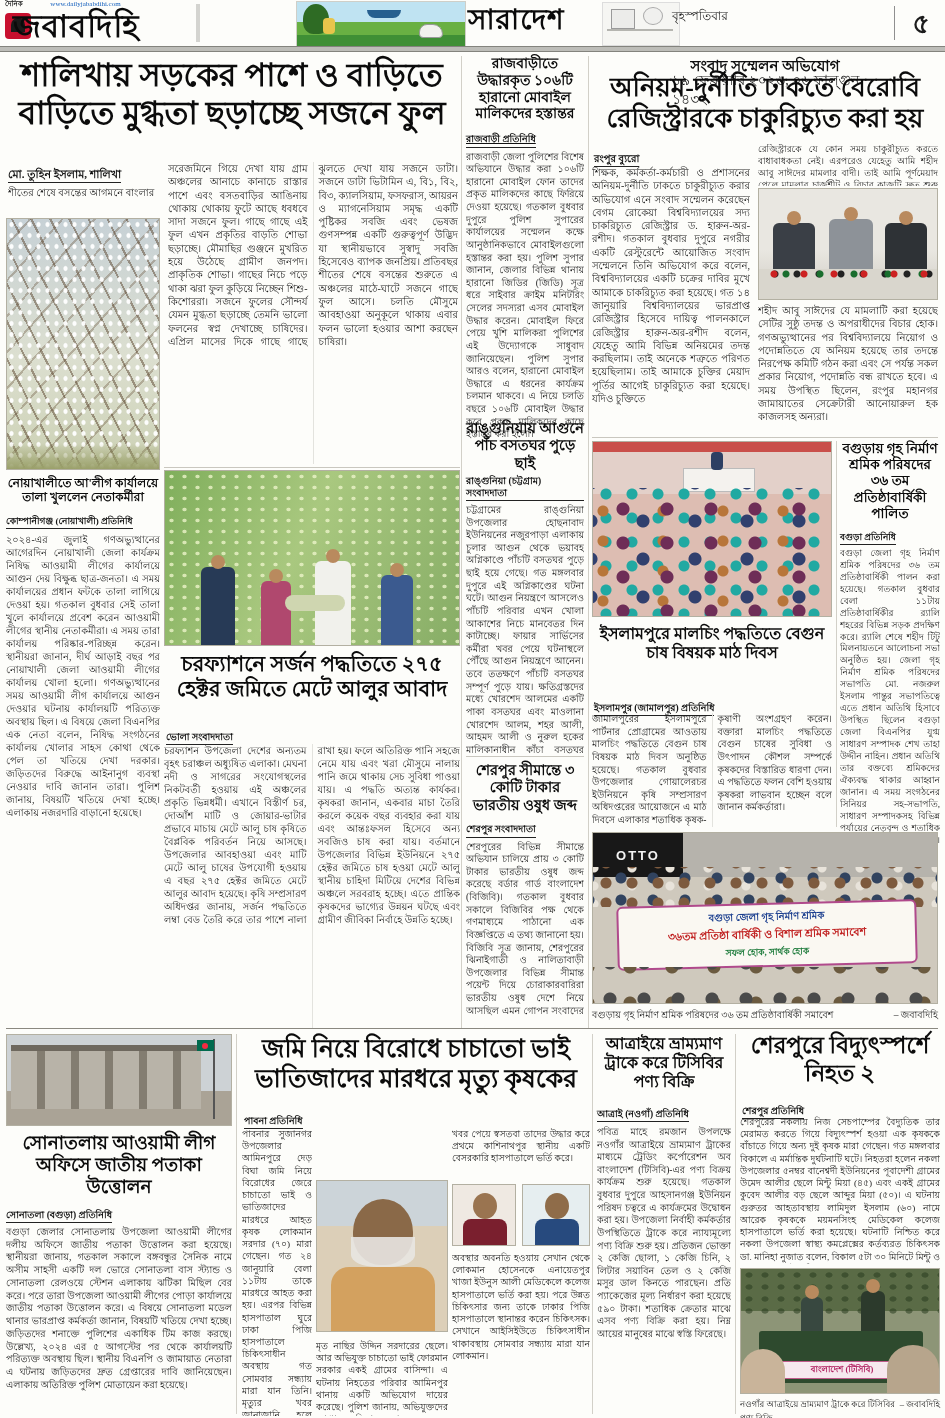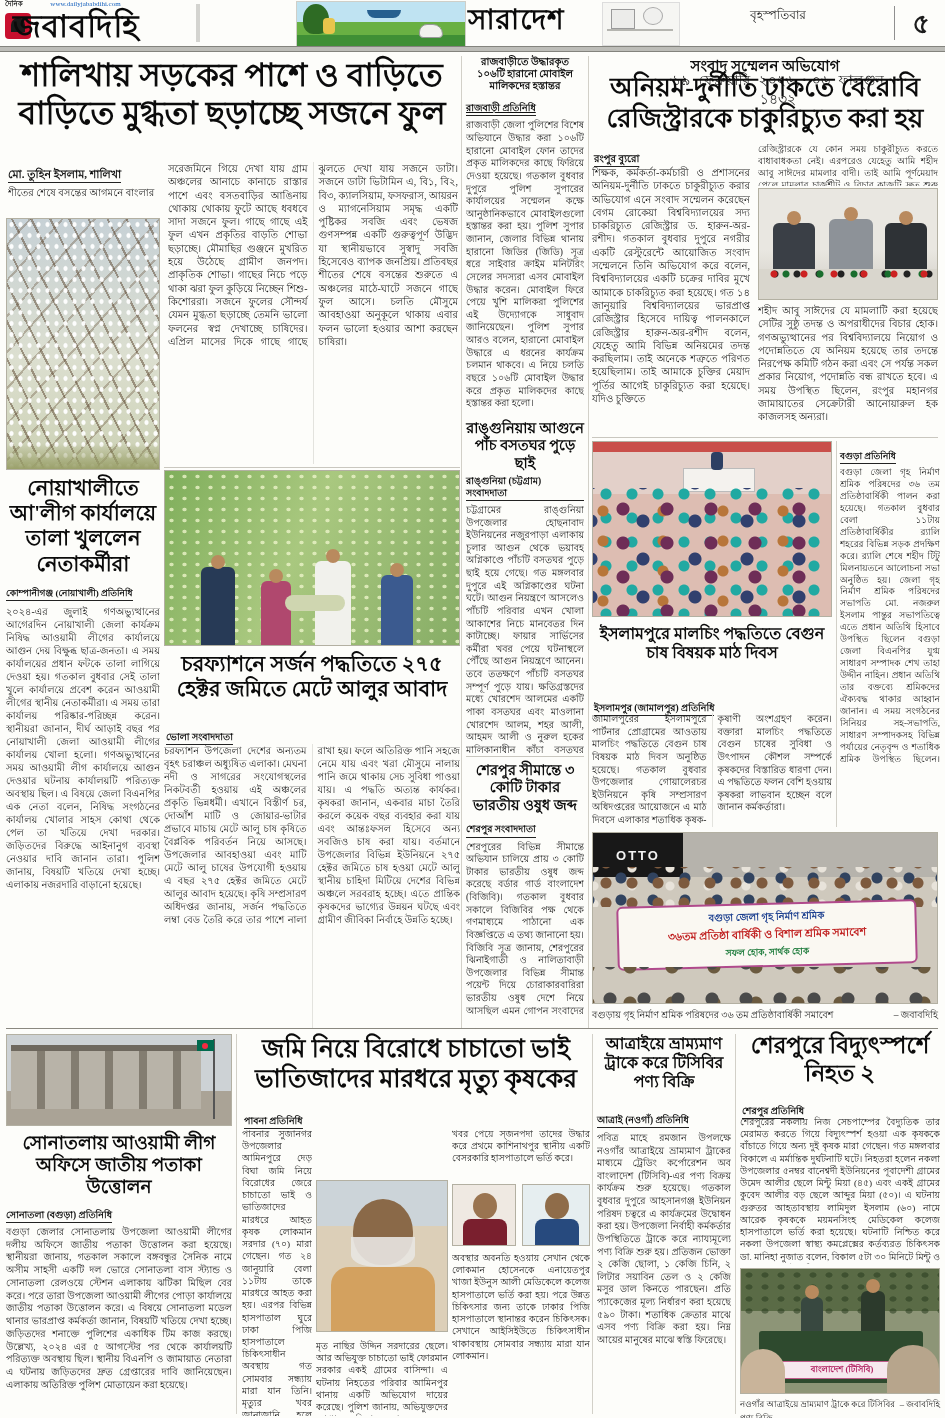--- a/index.html
+++ b/index.html
@@ -52,21 +52,21 @@
     <div class="abs" style="left:468px;top:5px;" data-name="section-title-wrap">
       <span data-name="section-title" style="font-size:28px;font-weight:800;color:#0a0a0a;letter-spacing:1px;line-height:1.1;">সারাদেশ</span>
     </div>
 
     <div class="abs" style="left:602px;top:2px;width:76px;height:42px;background:#f6f6f3;border:1px solid #ddd;overflow:hidden;" data-name="sketch-illustration">
       <span class="abs" style="left:8px;top:6px;width:22px;height:18px;border:1px solid #9a9a9a;background:#ececea;" data-name="sketch-house"></span>
       <span class="abs" style="left:4px;top:26px;width:66px;height:2px;background:#b5b5b0;" data-name="sketch-ground"></span>
       <span class="abs" style="left:40px;top:4px;width:18px;height:16px;border-radius:50%;border:1px solid #aaa;background:#f0f0ee;" data-name="sketch-tree"></span>
     </div>
 
-    <div class="abs" style="left:672px;top:8px;width:212px;text-align:center;line-height:1.35;font-family:Liberation Mono, monospace;" data-name="dateline-block">
+    <div class="abs" style="left:672px;top:8px;width:212px;text-align:left;line-height:1.35;" data-name="dateline-block">
       <div data-name="weekday" style="font-size:12px;">বৃহস্পতিবার</div>
       <div data-name="date-line" style="font-size:14px;margin-top:48px;">১৯ ফেব্রুয়ারি ২০২৬, ০৬ ফাল্গুন ১৪৩২</div>
     </div>
     <div class="abs" style="left:894px;top:6px;width:1px;height:34px;background:#8f8f8f;" data-name="page-number-divider"></div>
     <div class="abs" style="left:900px;top:3px;width:42px;text-align:center;" data-name="page-number">৫</div>
   </div>
   <div class="abs" style="left:0;top:46px;width:945px;height:4px;background:#bdbdb8;border-top:1px solid #83837d;border-bottom:1px solid #83837d;" data-name="header-rule"></div>
   <style>#page [data-name="page-number"]{font-size:27px;font-weight:bold;}</style>
 
   <div class="abs art-h" style="left:6px;top:56px;width:452px;font-size:32px;" data-name="headline-shalikha">শালিখায় সড়কের পাশে ও বাড়িতে বাড়িতে মুগ্ধতা ছড়াচ্ছে সজনে ফুল</div>
@@ -80,21 +80,21 @@
     <span class="abs" style="inset:0;background-image:radial-gradient(rgba(255,255,255,.95) 1.5px,transparent 2.6px);background-size:9px 11px;" data-name="white-blossoms"></span>
     <span class="abs" style="left:0;bottom:0;width:100%;height:26px;background:linear-gradient(180deg,transparent,#9aa06a);" data-name="tree-foliage-base"></span>
   </div>
 
   <div class="abs bd c2" style="left:168px;top:162px;width:290px;height:302px;font-size:10px;" data-name="body-shalikha">সরেজমিনে গিয়ে দেখা যায় গ্রাম অঞ্চলের আনাচে কানাচে রাস্তার পাশে এবং বসতবাড়ির আঙিনায় থোকায় থোকায় ফুটে আছে ধবধবে সাদা সজনে ফুল। গাছে গাছে এই ফুল এখন প্রকৃতির বাড়তি শোভা ছড়াচ্ছে। মৌমাছির গুঞ্জনে মুখরিত হয়ে উঠেছে গ্রামীণ জনপদ। প্রাকৃতিক শোভা। গাছের নিচে পড়ে থাকা ঝরা ফুল কুড়িয়ে নিচ্ছেন শিশু-কিশোররা। সজনে ফুলের সৌন্দর্য যেমন মুগ্ধতা ছড়াচ্ছে তেমনি ভালো ফলনের স্বপ্ন দেখাচ্ছে চাষিদের। এপ্রিল মাসের দিকে গাছে গাছে ঝুলতে দেখা যায় সজনে ডাটা। সজনে ডাটা ভিটামিন এ, বি১, বি২, বি৩, ক্যালসিয়াম, ফসফরাস, আয়রন ও ম্যাগনেসিয়াম সমৃদ্ধ একটি পুষ্টিকর সবজি এবং ভেষজ গুণসম্পন্ন একটি গুরুত্বপূর্ণ উদ্ভিদ যা স্থানীয়ভাবে সুস্বাদু সবজি হিসেবেও ব্যাপক জনপ্রিয়। প্রতিবছর শীতের শেষে বসন্তের শুরুতে এ অঞ্চলের মাঠে-ঘাটে সজনে গাছে ফুল আসে। চলতি মৌসুমে আবহাওয়া অনুকূলে থাকায় এবার ফলন ভালো হওয়ার আশা করছেন চাষিরা।</div>
 
   <div class="vrule" style="left:461px;top:56px;height:972px;" data-name="column-rule-1"></div>
   <div class="vrule" style="left:588px;top:56px;height:972px;" data-name="column-rule-2"></div>
 
   <div class="abs flow" style="left:466px;top:56px;width:118px;" data-name="article-rajbari">
-    <div class="art-h" style="font-size:10px;" data-name="headline-rajbari">রাজবাড়ীতে উদ্ধারকৃত ১০৬টি হারানো মোবাইল মালিকদের হস্তান্তর</div>
+    <div class="art-h" style="font-size:14px;" data-name="headline-rajbari">রাজবাড়ীতে উদ্ধারকৃত ১০৬টি হারানো মোবাইল মালিকদের হস্তান্তর</div>
     <div style="margin-top:5px;"><span class="by" style="font-size:9.5px;text-decoration:underline;" data-name="byline-rajbari">রাজবাড়ী প্রতিনিধি</span></div>
     <div class="bd" style="font-size:9.5px;height:288px;margin-top:3px;" data-name="body-rajbari">রাজবাড়ী জেলা পুলিশের বিশেষ অভিযানে উদ্ধার করা ১০৬টি হারানো মোবাইল ফোন তাদের প্রকৃত মালিকদের কাছে ফিরিয়ে দেওয়া হয়েছে। গতকাল বুধবার দুপুরে পুলিশ সুপারের কার্যালয়ের সম্মেলন কক্ষে আনুষ্ঠানিকভাবে মোবাইলগুলো হস্তান্তর করা হয়। পুলিশ সুপার জানান, জেলার বিভিন্ন থানায় হারানো জিডির (জিডি) সূত্র ধরে সাইবার ক্রাইম মনিটরিং সেলের সদস্যরা এসব মোবাইল উদ্ধার করেন। মোবাইল ফিরে পেয়ে খুশি মালিকরা পুলিশের এই উদ্যোগকে সাধুবাদ জানিয়েছেন। পুলিশ সুপার আরও বলেন, হারানো মোবাইল উদ্ধারে এ ধরনের কার্যক্রম চলমান থাকবে। এ নিয়ে চলতি বছরে ১০৬টি মোবাইল উদ্ধার করে প্রকৃত মালিকদের কাছে হস্তান্তর করা হলো।</div>
   </div>
 
   <div class="abs flow" style="left:466px;top:420px;width:118px;" data-name="article-rangunia">
     <div class="art-h" style="font-size:14.5px;" data-name="headline-rangunia">রাঙ্গুনিয়ায় আগুনে পাঁচ বসতঘর পুড়ে ছাই</div>
     <div style="margin-top:4px;"><span class="by" style="font-size:9.5px;" data-name="byline-rangunia">রাঙ্গুনিয়া (চট্টগ্রাম) সংবাদদাতা</span></div>
     <div class="bd" style="font-size:9.5px;height:252px;margin-top:3px;" data-name="body-rangunia">চট্টগ্রামের রাঙ্গুনিয়া উপজেলার হোছনাবাদ ইউনিয়নের নজুরপাড়া এলাকায় চুলার আগুন থেকে ভয়াবহ অগ্নিকাণ্ডে পাঁচটি বসতঘর পুড়ে ছাই হয়ে গেছে। গত মঙ্গলবার দুপুরে এই অগ্নিকাণ্ডের ঘটনা ঘটে। আগুন নিয়ন্ত্রণে আসলেও পাঁচটি পরিবার এখন খোলা আকাশের নিচে মানবেতর দিন কাটাচ্ছে। ফায়ার সার্ভিসের কর্মীরা খবর পেয়ে ঘটনাস্থলে পৌঁছে আগুন নিয়ন্ত্রণে আনেন। তবে ততক্ষণে পাঁচটি বসতঘর সম্পূর্ণ পুড়ে যায়। ক্ষতিগ্রস্তদের মধ্যে খোরশেদ আলমের একটি পাকা বসতঘর এবং মাওলানা খোরশেদ আলম, শহর আলী, আহমদ আলী ও নুরুল হকের মালিকানাধীন কাঁচা বসতঘর রয়েছে। আগুনে ঘরের আসবাবপত্র, কাপড় ও প্রয়োজনীয় জিনিসপত্র পুড়ে যাওয়ায় পরিবারগুলো নানা ধরনের ক্ষতির মুখে পড়েছে। ক্ষতিগ্রস্ত এক বাসিন্দা বলেন, কিছু বুঝে ওঠার আগেই আগুন সবকিছু পুড়িয়ে নিয়েছে। এখন থাকার জায়গা নিয়ে দুশ্চিন্তা।</div>
   </div>
   <div class="hrule" style="left:466px;top:756px;width:118px;background:#c9c7bf;" data-name="mid-column-divider"></div>
@@ -131,41 +131,42 @@
     <span class="abs" style="inset:46px 0 0 0;background-image:radial-gradient(circle,#6e2d57 6px,transparent 7px),radial-gradient(circle,#31406e 6px,transparent 7px),radial-gradient(circle,#b8763a 5px,transparent 6px);background-size:44px 34px,52px 38px,60px 30px;background-position:8px 4px,24px 14px,40px 8px;" data-name="seated-attendees"></span>
   </div>
   <div class="abs art-h" style="left:592px;top:624px;width:240px;font-size:16px;" data-name="headline-islampur">ইসলামপুরে মালচিং পদ্ধতিতে বেগুন চাষ বিষয়ক মাঠ দিবস</div>
   <div class="abs" style="left:594px;top:697px;" data-name="byline-islampur-wrap">
     <span class="by" style="font-size:9.5px;" data-name="byline-islampur">ইসলামপুর (জামালপুর) প্রতিনিধি</span>
   </div>
   <div class="abs bd c2" style="left:592px;top:713px;width:240px;height:114px;font-size:9.5px;" data-name="body-islampur">জামালপুরের ইসলামপুরে পার্টনার প্রোগ্রামের আওতায় মালচিং পদ্ধতিতে বেগুন চাষ বিষয়ক মাঠ দিবস অনুষ্ঠিত হয়েছে। গতকাল বুধবার উপজেলার গোয়ালেরচর ইউনিয়নে কৃষি সম্প্রসারণ অধিদপ্তরের আয়োজনে এ মাঠ দিবসে এলাকার শতাধিক কৃষক-কৃষাণী অংশগ্রহণ করেন। বক্তারা মালচিং পদ্ধতিতে বেগুন চাষের সুবিধা ও উৎপাদন কৌশল সম্পর্কে কৃষকদের বিস্তারিত ধারণা দেন। এ পদ্ধতিতে ফলন বেশি হওয়ায় কৃষকরা লাভবান হচ্ছেন বলে জানান কর্মকর্তারা।</div>
 
   <div class="vrule" style="left:836px;top:441px;height:386px;" data-name="column-rule-3"></div>
   <div class="abs flow" style="left:840px;top:441px;width:100px;" data-name="article-bogura">
+    <div class="art-h" style="font-size:13.5px;" data-name="headline-bogura">বগুড়ায় গৃহ নির্মাণ শ্রমিক পরিষদের ৩৬ তম প্রতিষ্ঠাবার্ষিকী পালিত</div>
     <div style="margin-top:4px;"><span class="by" style="font-size:9px;" data-name="byline-bogura">বগুড়া প্রতিনিধি</span></div>
     <div class="bd" style="font-size:9px;height:300px;margin-top:3px;" data-name="body-bogura">বগুড়া জেলা গৃহ নির্মাণ শ্রমিক পরিষদের ৩৬ তম প্রতিষ্ঠাবার্ষিকী পালন করা হয়েছে। গতকাল বুধবার বেলা ১১টায় প্রতিষ্ঠাবার্ষিকীর র‌্যালি শহরের বিভিন্ন সড়ক প্রদক্ষিণ করে। র‌্যালি শেষে শহীদ টিটু মিলনায়তনে আলোচনা সভা অনুষ্ঠিত হয়। জেলা গৃহ নির্মাণ শ্রমিক পরিষদের সভাপতি মো. নজরুল ইসলাম পান্তুর সভাপতিত্বে এতে প্রধান অতিথি হিসাবে উপস্থিত ছিলেন বগুড়া জেলা বিএনপির যুগ্ম সাধারণ সম্পাদক শেখ তাহা উদ্দীন নাহিন। প্রধান অতিথি তার বক্তব্যে শ্রমিকদের ঐক্যবদ্ধ থাকার আহ্বান জানান। এ সময় সংগঠনের সিনিয়র সহ-সভাপতি, সাধারণ সম্পাদকসহ বিভিন্ন পর্যায়ের নেতৃবৃন্দ ও শতাধিক শ্রমিক উপস্থিত ছিলেন। আলোচনা সভা শেষে সংগঠনের প্রয়াত সদস্যদের স্মরণে দোয়া মাহফিল অনুষ্ঠিত হয়। নেতৃবৃন্দ শ্রমিকদের অধিকার আদায়ে ঐক্যবদ্ধভাবে কাজ করার প্রত্যয় ব্যক্ত করেন।</div>
   </div>
 
   <div class="ph" style="left:592px;top:832px;width:346px;height:172px;background:linear-gradient(180deg,#b6b3ac 0 26%,#cfc9bd 26% 100%);" data-name="photo-anniversary-rally">
     <span class="abs" style="left:0;top:0;width:90px;height:44px;background:#181818;color:#f2f2f2;font-size:13px;font-weight:bold;font-family:'Liberation Sans',sans-serif;display:flex;align-items:center;justify-content:center;letter-spacing:2px;" data-name="storefront-sign">OTTO</span>
     <span class="abs" style="left:0;top:34px;width:100%;height:40px;background-image:radial-gradient(circle,#7d5a3e 5px,transparent 6px),radial-gradient(circle,#31435f 5px,transparent 6px),radial-gradient(circle,#e8e3da 4px,transparent 5px);background-size:26px 20px,32px 22px,38px 18px;background-position:0 6px,12px 0,20px 10px;" data-name="crowd-heads"></span>
     <span class="abs" style="left:24px;top:70px;width:300px;height:64px;background:#faf8f2;border:2px solid #b04a8c;border-radius:6px;transform:rotate(-1.5deg);padding:4px 6px;box-sizing:border-box;text-align:center;overflow:hidden;" data-name="rally-banner">
       <span style="display:block;font-size:10px;font-weight:bold;color:#1c3f8f;" data-name="rally-banner-line1">বগুড়া জেলা গৃহ নির্মাণ শ্রমিক</span>
       <span style="display:block;font-size:11px;font-weight:bold;color:#c02020;" data-name="rally-banner-line2">৩৬তম প্রতিষ্ঠা বার্ষিকী ও বিশাল শ্রমিক সমাবেশ</span>
       <span style="display:block;font-size:9px;font-weight:bold;color:#1c7a3a;" data-name="rally-banner-line3">সফল হোক, সার্থক হোক</span>
     </span>
     <span class="abs" style="left:0;bottom:0;width:100%;height:36px;background-image:radial-gradient(circle,#4a4a4a 6px,transparent 7px),radial-gradient(circle,#6b5a3f 6px,transparent 7px);background-size:34px 36px,42px 36px;background-position:0 14px,16px 18px;" data-name="crowd-lower-bodies"></span>
   </div>
   <div class="abs cap" style="left:592px;top:1008px;width:346px;" data-name="rally-caption-row">
     <span data-name="rally-caption">বগুড়ায় গৃহ নির্মাণ শ্রমিক পরিষদের ৩৬ তম প্রতিষ্ঠাবার্ষিকী সমাবেশ</span>
     <span data-name="rally-credit" style="white-space:nowrap;margin-left:6px;">– জবাবদিহি</span>
   </div>
 
   <div class="abs flow" style="left:6px;top:476px;width:154px;" data-name="article-noakhali">
-    <div class="art-h" style="font-size:21px;" data-name="headline-noakhali">নোয়াখালীতে আ'লীগ কার্যালয়ে তালা খুললেন নেতাকর্মীরা</div>
+    <div class="art-h" style="font-size:12px;" data-name="headline-noakhali">নোয়াখালীতে আ'লীগ কার্যালয়ে তালা খুললেন নেতাকর্মীরা</div>
     <div style="margin-top:5px;"><span class="by" style="font-size:9px;" data-name="byline-noakhali">কোম্পানীগঞ্জ (নোয়াখালী) প্রতিনিধি</span></div>
     <div class="bd" style="font-size:9.8px;height:436px;margin-top:4px;" data-name="body-noakhali">২০২৪-এর জুলাই গণঅভ্যুত্থানের আগেরদিন নোয়াখালী জেলা কার্যক্রম নিষিদ্ধ আওয়ামী লীগের কার্যালয়ে আগুন দেয় বিক্ষুব্ধ ছাত্র-জনতা। এ সময় কার্যালয়ের প্রধান ফটকে তালা লাগিয়ে দেওয়া হয়। গতকাল বুধবার সেই তালা খুলে কার্যালয়ে প্রবেশ করেন আওয়ামী লীগের স্থানীয় নেতাকর্মীরা। এ সময় তারা কার্যালয় পরিষ্কার-পরিচ্ছন্ন করেন। স্থানীয়রা জানান, দীর্ঘ আড়াই বছর পর নোয়াখালী জেলা আওয়ামী লীগের কার্যালয় খোলা হলো। গণঅভ্যুত্থানের সময় আওয়ামী লীগ কার্যালয়ে আগুন দেওয়ার ঘটনায় কার্যালয়টি পরিত্যক্ত অবস্থায় ছিল। এ বিষয়ে জেলা বিএনপির এক নেতা বলেন, নিষিদ্ধ সংগঠনের কার্যালয় খোলার সাহস কোথা থেকে পেল তা খতিয়ে দেখা দরকার। জড়িতদের বিরুদ্ধে আইনানুগ ব্যবস্থা নেওয়ার দাবি জানান তারা। পুলিশ জানায়, বিষয়টি খতিয়ে দেখা হচ্ছে। এলাকায় নজরদারি বাড়ানো হয়েছে।</div>
   </div>
 
   <div class="hrule" style="left:164px;top:467px;width:296px;background:#c9c7bf;" data-name="charfashion-top-rule"></div>
   <div class="ph" style="left:164px;top:470px;width:296px;height:176px;background:linear-gradient(115deg,#7fae5b,#a9c87f 45%,#87ad66);" data-name="photo-potato-harvest">
     <span class="abs" style="inset:0;background-image:radial-gradient(rgba(235,243,200,.8) 1.6px,transparent 2.6px);background-size:13px 11px;" data-name="foliage-texture"></span>
     <span class="person" style="left:36px;bottom:0;width:34px;height:78px;background:#273a56;" data-name="farmer-figure-1"></span>
     <span class="person" style="left:96px;bottom:0;width:30px;height:64px;background:#b0486e;" data-name="farmer-figure-2"></span>
     <span class="person" style="left:150px;bottom:0;width:36px;height:84px;background:#f1f1ec;" data-name="official-figure"></span>
@@ -195,42 +196,42 @@
     <div class="art-h" style="font-size:18.5px;margin-top:6px;" data-name="headline-sonatala">সোনাতলায় আওয়ামী লীগ অফিসে জাতীয় পতাকা উত্তোলন</div>
     <div style="margin-top:5px;"><span class="by" style="font-size:9.5px;" data-name="byline-sonatala">সোনাতলা (বগুড়া) প্রতিনিধি</span></div>
     <div class="bd" style="font-size:9.6px;height:206px;margin-top:3px;" data-name="body-sonatala">বগুড়া জেলার সোনাতলায় উপজেলা আওয়ামী লীগের দলীয় অফিসে জাতীয় পতাকা উত্তোলন করা হয়েছে। স্থানীয়রা জানায়, গতকাল সকালে বঙ্গবন্ধুর সৈনিক নামে অসীম সাহসী একটি দল ভোরে সোনাতলা বাস স্ট্যান্ড ও সোনাতলা রেলওয়ে স্টেশন এলাকায় ঝটিকা মিছিল বের করে। পরে তারা উপজেলা আওয়ামী লীগের পোড়া কার্যালয়ে জাতীয় পতাকা উত্তোলন করে। এ বিষয়ে সোনাতলা মডেল থানার ভারপ্রাপ্ত কর্মকর্তা জানান, বিষয়টি খতিয়ে দেখা হচ্ছে। জড়িতদের শনাক্তে পুলিশের একাধিক টিম কাজ করছে। উল্লেখ্য, ২০২৪ এর ৫ আগস্টের পর থেকে কার্যালয়টি পরিত্যক্ত অবস্থায় ছিল। স্থানীয় বিএনপি ও জামায়াত নেতারা এ ঘটনায় জড়িতদের দ্রুত গ্রেপ্তারের দাবি জানিয়েছেন। এলাকায় অতিরিক্ত পুলিশ মোতায়েন করা হয়েছে।</div>
   </div>
 
   <div class="abs art-h" style="left:242px;top:1034px;width:348px;font-size:25px;" data-name="headline-pabna">জমি নিয়ে বিরোধে চাচাতো ভাই ভাতিজাদের মারধরে মৃত্যু কৃষকের</div>
   <div class="abs" style="left:244px;top:1110px;" data-name="byline-pabna-wrap">
     <span class="by" style="font-size:9.5px;" data-name="byline-pabna">পাবনা প্রতিনিধি</span>
   </div>
   <div class="abs bd" style="left:242px;top:1128px;width:70px;height:288px;font-size:9.2px;" data-name="body-pabna-col1">পাবনার সুজানগর উপজেলার আমিনপুরে দেড় বিঘা জমি নিয়ে বিরোধের জেরে চাচাতো ভাই ও ভাতিজাদের মারধরে আহত কৃষক লোকমান সরদার (৭০) মারা গেছেন। গত ২৪ জানুয়ারি বেলা ১১টায় তাকে মারধরে আহত করা হয়। এরপর বিভিন্ন হাসপাতাল ঘুরে ঢাকা পিজি হাসপাতালে চিকিৎসাধীন অবস্থায় গত সোমবার সন্ধ্যায় মারা যান তিনি। মৃত্যুর খবর জানাজানি হলে এলাকা ছেড়ে পালিয়ে যায় অভিযুক্তরা। আমিনপুর থানার ওসি মাহাবুর রহমান গতকাল বুধবার সকালে এ তথ্য নিশ্চিত করেছেন। নিহত লোকমান সরকার সুজানগর উপজেলার আমিনপুর থানার সাগরকান্দি ইউনিয়নের গোবিন্দপুর গ্রামের</div>
-  <div class="abs bd" style="left:452px;top:1128px;width:138px;height:50px;font-size:9.2px;" data-name="body-pabna-col2">খবর পেয়ে স্জনপদা তাদের উদ্ধার করে প্রথমে কাশিনাথপুর স্থানীয় একটি বেসরকারি হাসপাতালে ভর্তি করে।</div>
+  <div class="abs bd" style="left:452px;top:1128px;width:138px;height:50px;font-size:9.2px;" data-name="body-pabna-col2">খবর পেয়ে স্বসতবা তাদের উদ্ধার করে প্রথমে কাশিনাথপুর স্থানীয় একটি বেসরকারি হাসপাতালে ভর্তি করে।</div>
 
   <div class="ph" style="left:316px;top:1180px;width:132px;height:152px;background:linear-gradient(180deg,#ccd4d9 0 30%,#dccfb8 30% 100%);" data-name="photo-deceased-farmer-portrait">
     <span class="abs" style="left:36px;top:18px;width:60px;height:66px;border-radius:50% 50% 46% 46%;background:#8a6948;" data-name="portrait-face"></span>
     <span class="abs" style="left:34px;top:56px;width:64px;height:30px;border-radius:0 0 40% 40%;background:#e8e6e2;opacity:.9;" data-name="white-beard"></span>
     <span class="abs" style="left:14px;top:86px;width:104px;height:66px;border-radius:18px 18px 0 0;background:#d3a15f;" data-name="portrait-shoulders"></span>
   </div>
   <div class="ph" style="left:452px;top:1184px;width:64px;height:62px;background:#efe9e2;" data-name="photo-accused-1">
     <span class="abs" style="left:20px;top:8px;width:24px;height:26px;border-radius:50%;background:#9a7450;" data-name="accused1-face"></span>
     <span class="abs" style="left:10px;top:34px;width:44px;height:28px;border-radius:8px 8px 0 0;background:#7a1f2e;" data-name="accused1-shirt"></span>
   </div>
   <div class="ph" style="left:522px;top:1184px;width:68px;height:62px;background:#e6eef0;" data-name="photo-accused-2">
     <span class="abs" style="left:22px;top:8px;width:24px;height:26px;border-radius:50%;background:#8f6c49;" data-name="accused2-face"></span>
     <span class="abs" style="left:12px;top:34px;width:44px;height:28px;border-radius:8px 8px 0 0;background:#274a7e;" data-name="accused2-shirt"></span>
   </div>
 
   <div class="abs bd" style="left:452px;top:1252px;width:138px;height:164px;font-size:9.2px;" data-name="body-pabna-col3">অবস্থার অবনতি হওয়ায় সেখান থেকে লোকমান হোসেনকে এনায়েতপুর খাজা ইউনুস আলী মেডিকেলে কলেজ হাসপাতালে ভর্তি করা হয়। পরে উন্নত চিকিৎসার জন্য তাকে ঢাকার পিজি হাসপাতালে স্থানান্তর করেন চিকিৎসক। সেখানে আইসিইউতে চিকিৎসাধীন থাকাবস্থায় সোমবার সন্ধ্যায় মারা যান লোকমান।</div>
   <div class="abs bd" style="left:316px;top:1340px;width:132px;height:76px;font-size:9.2px;" data-name="body-pabna-col4">মৃত নাছির উদ্দিন সরদারের ছেলে। আর অভিযুক্ত চাচাতো ভাই ফোরমান সরকার একই গ্রামের বাসিন্দা। এ ঘটনায় নিহতের পরিবার আমিনপুর থানায় একটি অভিযোগ দায়ের করেছে। পুলিশ জানায়, অভিযুক্তদের গ্রেপ্তারে অভিযান অব্যাহত রয়েছে।</div>
 
   <div class="abs flow" style="left:597px;top:1034px;width:134px;" data-name="article-atrai">
     <div class="art-h" style="font-size:16px;" data-name="headline-atrai">আত্রাইয়ে ভ্রাম্যমাণ ট্রাকে করে টিসিবির পণ্য বিক্রি</div>
-    <div style="margin-top:17px;"><span class="by" style="font-size:9.5px;" data-name="byline-atrai">আত্রাই (নওগাঁ) প্রতিনিধি</span></div>
+    <div style="margin-top:11px;"><span class="by" style="font-size:9.5px;" data-name="byline-atrai">আত্রাই (নওগাঁ) প্রতিনিধি</span></div>
     <div class="bd" style="font-size:9.5px;height:268px;margin-top:4px;" data-name="body-atrai">পবিত্র মাহে রমজান উপলক্ষে নওগাঁর আত্রাইয়ে ভ্রাম্যমাণ ট্রাকের মাধ্যমে ট্রেডিং কর্পোরেশন অব বাংলাদেশ (টিসিবি)-এর পণ্য বিক্রয় কার্যক্রম শুরু হয়েছে। গতকাল বুধবার দুপুরে আহসানগঞ্জ ইউনিয়ন পরিষদ চত্বরে এ কার্যক্রমের উদ্বোধন করা হয়। উপজেলা নির্বাহী কর্মকর্তার উপস্থিতিতে ট্রাকে করে ন্যায্যমূল্যে পণ্য বিক্রি শুরু হয়। প্রতিজন ভোক্তা ২ কেজি ছোলা, ১ কেজি চিনি, ২ লিটার সয়াবিন তেল ও ২ কেজি মসুর ডাল কিনতে পারছেন। প্রতি প্যাকেজের মূল্য নির্ধারণ করা হয়েছে ৫৯০ টাকা। শতাধিক ক্রেতার মাঝে এসব পণ্য বিক্রি করা হয়। নিম্ন আয়ের মানুষের মাঝে স্বস্তি ফিরেছে।</div>
   </div>
 
   <div class="abs art-h" style="left:740px;top:1032px;width:200px;font-size:23px;" data-name="headline-sherpur-electrocution">শেরপুরে বিদ্যুৎস্পর্শে নিহত ২</div>
   <div class="abs" style="left:742px;top:1100px;" data-name="byline-sherpur2-wrap">
     <span class="by" style="font-size:9.5px;" data-name="byline-sherpur-electrocution">শেরপুর প্রতিনিধি</span>
   </div>
   <div class="abs bd" style="left:740px;top:1116px;width:200px;height:148px;font-size:9.2px;" data-name="body-sherpur-electrocution">শেরপুরের নকলায় নিজ সেচপাম্পের বৈদ্যুতিক তার মেরামত করতে গিয়ে বিদ্যুৎস্পর্শ হওয়া এক কৃষককে বাঁচাতে গিয়ে অন্য দুই কৃষক মারা গেছেন। গত মঙ্গলবার বিকালে এ মর্মান্তিক দুর্ঘটনাটি ঘটে। নিহতরা হলেন নকলা উপজেলার ৫নম্বর বানেশ্বর্দী ইউনিয়নের পূবাদেশী গ্রামের উমেদ আলীর ছেলে মিন্টু মিয়া (৪৫) এবং একই গ্রামের কুবেদ আলীর বড় ছেলে আব্দুর মিয়া (৫০)। এ ঘটনায় গুরুতর আহতাবস্থায় লামিদুল ইসলাম (৬০) নামে আরেক কৃষককে ময়মনসিংহ মেডিকেল কলেজ হাসপাতালে ভর্তি করা হয়েছে। ঘটনাটি নিশ্চিত করে নকলা উপজেলা স্বাস্থ্য কমপ্লেক্সের কর্তব্যরত চিকিৎসক ডা. মানিহা নুজাত বলেন, বিকাল ৫টা ৩০ মিনিটে মিন্টু ও আব্দুর নামে দুই ব্যক্তিকে হাসপাতালে আনার পর তাদের মৃত ঘোষণা করা হয়। প্রত্যক্ষদর্শী আব্দুল করিম মিয়া জানান, কৃষক সামিদুল ইসলাম তার সেচ পাম্পের বিদ্যুতের তার মেরামত করার সময় বিদ্যুৎস্পর্শ হয়ে নিচে পড়ে গেলে প্রতিবেশী দুই কৃষক মিন্টু মিয়া ও আব্দুর মিয়া তাকে উদ্ধার করতে গেলে তারাও বিদ্যুৎস্পর্শে পড়ে। নকলা থানার ওসি রিপন চন্দ্র গোপ জানান, এ ঘটনায় নকলা থানায় অপমৃত্যুর মামলা দায়ের করা হয়েছে।</div>
 
   <div class="ph" style="left:740px;top:1268px;width:200px;height:126px;background:linear-gradient(180deg,#5a6b46 0 34%,#8d9577 34% 100%);" data-name="photo-tcb-truck">

